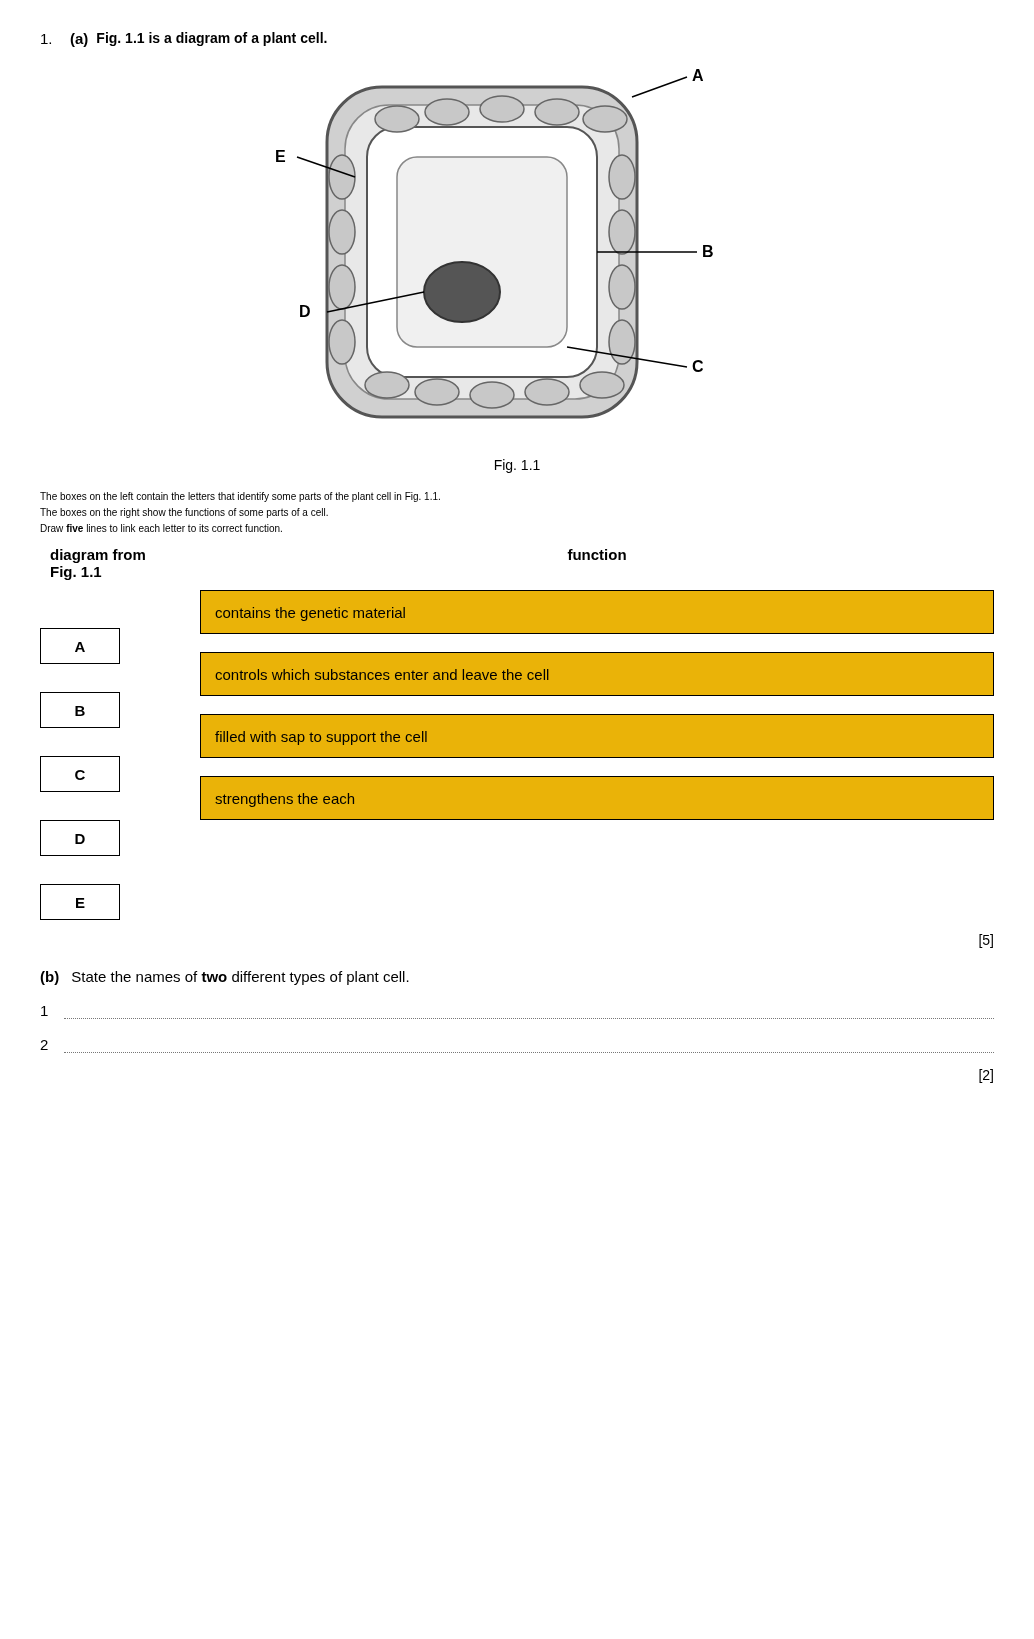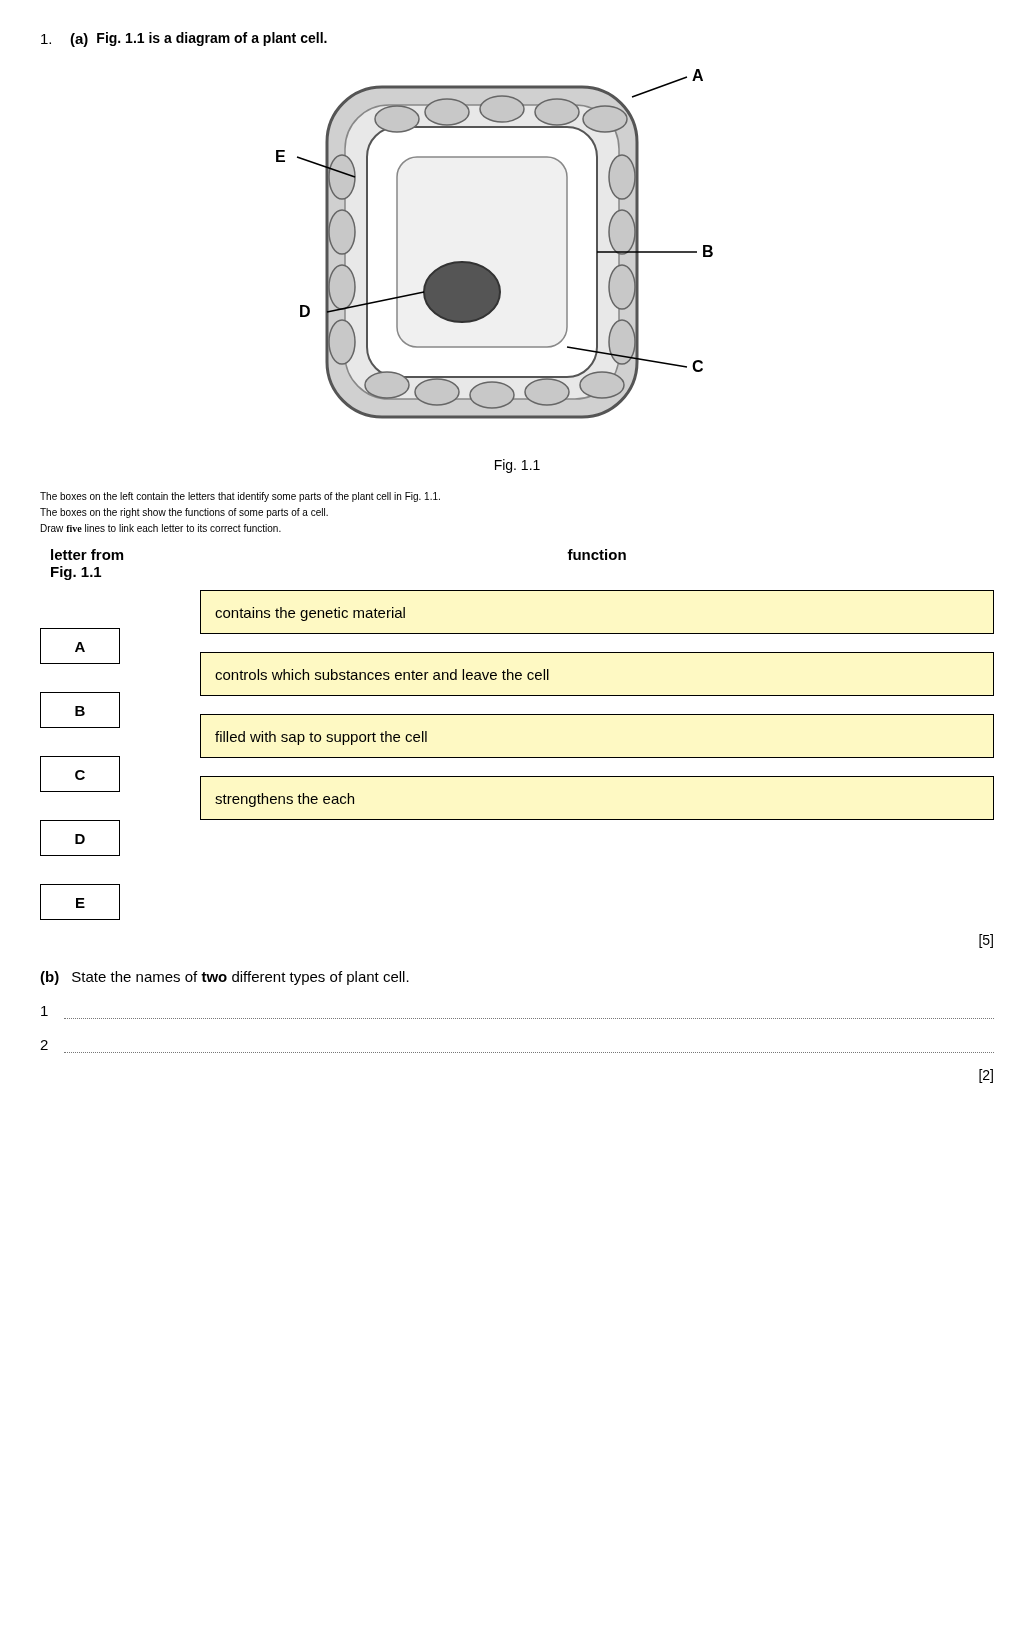--- a/index.html
+++ b/index.html
@@ -52,21 +52,20 @@
       margin-bottom: 16px;
     }
     
     .instructions {
       font-size: 10px;
       line-height: 1.6;
       margin-bottom: 9px;
     }
     .instructions strong {
       font-weight: bold;
-      font-family: Liberation Serif, serif;
     }
     
     .matching-header {
       display: flex;
       margin-bottom: 10px;
     }
     .col-letter-head {
       width: 160px;
       font-weight: bold;
       font-size: 15px;
@@ -104,21 +103,21 @@
     .functions-col {
       flex: 1;
       display: flex;
       flex-direction: column;
       gap: 18px;
     }
     .function-box {
       border: 1.5px solid #000;
       padding: 10px 14px;
       font-size: 15px;
-      background: #fef9c3;
+      background: #eab308;
       min-height: 44px;
       display: flex;
       align-items: center;
     }
     .marks-right {
       text-align: right;
       font-size: 14px;
       margin-top: 12px;
       margin-bottom: 20px;
     }
@@ -216,21 +215,21 @@
 <p class="fig-caption">Fig. 1.1</p>
 
 <div class="instructions">
   <span>The boxes on the left contain the letters that identify some parts of the plant cell in Fig. 1.1.</span><br>
   <span>The boxes on the right show the functions of some parts of a cell.</span><br>
   <span>Draw </span><strong>five</strong><span> lines to link each letter to its correct function.</span>
 </div>
 
 <div class="matching-header">
   <div class="col-letter-head">
-    <span>letter from</span><br>
+    <span>diagram from</span><br>
     <span>Fig. 1.1</span>
   </div>
   <div class="col-function-head">function</div>
 </div>
 
 <div class="matching-body">
 
   <div class="letters-col">
     <div class="letter-box">A</div>
     <div class="letter-box">B</div>

